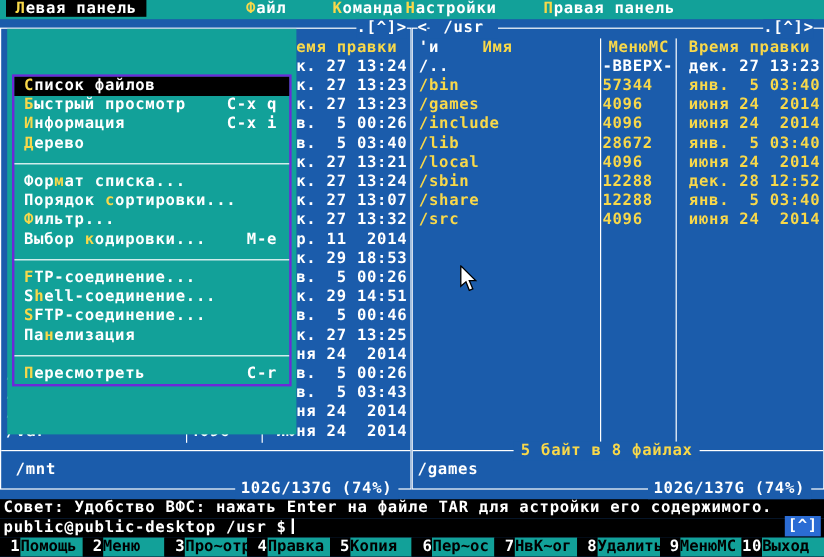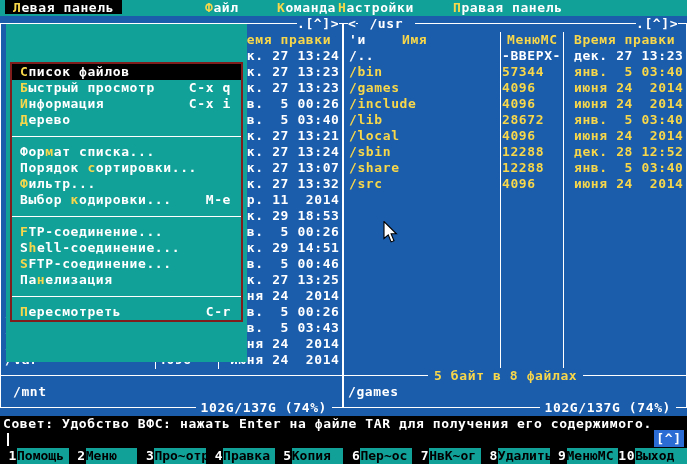--- a/index.html
+++ b/index.html
@@ -29,21 +29,21 @@
   .ftitle{position:absolute;top:-8px;height:16px;background:#1B5CAB;padding:0 3px;}
   .navbtns{position:absolute;top:-8px;height:16px;background:#1B5CAB;}
   .totals{position:absolute;height:16px;background:#1B5CAB;color:#F8D84A;padding:0 6px;}
   .ministatus{position:absolute;height:16px;color:#fff;}
   .disk{position:absolute;height:16px;background:#1B5CAB;padding:0 5px;color:#fff;z-index:2;}
   .yellow{color:#F8D84A;}
   .white{color:#fff;}
   
   .menu{position:absolute;left:6px;top:24px;width:241px;background:#12A199;
         padding:6px 4px 8px 4px;z-index:10;box-sizing:border-box;}
-  .menu-inner{border:2px solid #7f1d1d;}
+  .menu-inner{border:2px solid #6d28d9;}
   .mi{height:16px;line-height:16px;color:#fff;padding:0 8px;position:relative;}
   .mi .hot{color:#F8D84A;}
   .mi.selected{background:#000;}
   .mi .shortcut{position:absolute;right:10px;top:0;}
   .msep{height:16px;position:relative;}
   .msep div{position:absolute;top:8px;left:0;right:0;height:1px;background:#fff;}
   
   .hintline{position:absolute;left:0;top:416px;width:687px;height:16px;background:#000;color:#fff;padding-left:3px;box-sizing:border-box;}
   .cmdline{position:absolute;left:0;top:432px;width:687px;height:16px;background:#000;color:#fff;padding-left:3px;box-sizing:border-box;}
   .caret{display:inline-block;width:2px;height:13px;background:#fff;vertical-align:-2px;margin-left:4px;}
@@ -94,24 +94,24 @@
     <div class="ministatus" style="left:4px;top:360px;">/games</div>
     <div class="disk" style="right:10px;top:376px;">102G/137G (74%)</div>
   </div>
 
   
   <div class="menu">
     <div class="menu-inner" id="dropdown-items"><div class="mi selected"><span></span><span class="hot">С</span><span>писок файлов</span><span class="shortcut"></span></div><div class="mi"><span></span><span class="hot">Б</span><span>ыстрый просмотр</span><span class="shortcut">C-x q</span></div><div class="mi"><span></span><span class="hot">И</span><span>нформация</span><span class="shortcut">C-x i</span></div><div class="mi"><span></span><span class="hot">Д</span><span>ерево</span><span class="shortcut"></span></div><div class="msep"><div></div></div><div class="mi"><span>Фор</span><span class="hot">м</span><span>ат списка...</span><span class="shortcut"></span></div><div class="mi"><span>Порядок </span><span class="hot">с</span><span>ортировки...</span><span class="shortcut"></span></div><div class="mi"><span></span><span class="hot">Ф</span><span>ильтр...</span><span class="shortcut"></span></div><div class="mi"><span>Выбор </span><span class="hot">к</span><span>одировки...</span><span class="shortcut">M-e</span></div><div class="msep"><div></div></div><div class="mi"><span></span><span class="hot">F</span><span>TP-соединение...</span><span class="shortcut"></span></div><div class="mi"><span>S</span><span class="hot">h</span><span>ell-соединение...</span><span class="shortcut"></span></div><div class="mi"><span></span><span class="hot">S</span><span>FTP-соединение...</span><span class="shortcut"></span></div><div class="mi"><span>Па</span><span class="hot">н</span><span>елизация</span><span class="shortcut"></span></div><div class="msep"><div></div></div><div class="mi"><span></span><span class="hot">П</span><span>ересмотреть</span><span class="shortcut">C-r</span></div></div>
   </div>
 
   
-  <div class="hintline">Совет: Удобство ВФС: нажать Enter на файле TAR для получения его содержимого.</div>
+  <div class="hintline">Совет: Удобство ВФС: нажать Enter на файле TAR для астройки его содержимого.</div>
 
   
-  <div class="cmdline"><span class="caret"></span></div>
+  <div class="cmdline"><span>public@public-desktop /usr $</span><span class="caret"></span></div>
   <div class="panels-toggle">[^]</div>
 
   
   <div class="fkeys" id="fkeys"><div class="fkey"><span class="num">1</span><span class="label">Помощь</span></div><div class="fkey"><span class="num">2</span><span class="label">Меню</span></div><div class="fkey"><span class="num">3</span><span class="label">Про~отр</span></div><div class="fkey"><span class="num">4</span><span class="label">Правка</span></div><div class="fkey"><span class="num">5</span><span class="label">Копия</span></div><div class="fkey"><span class="num">6</span><span class="label">Пер~ос</span></div><div class="fkey"><span class="num">7</span><span class="label">НвК~ог</span></div><div class="fkey"><span class="num">8</span><span class="label">Удалить</span></div><div class="fkey"><span class="num">9</span><span class="label">МенюМС</span></div><div class="fkey"><span class="num">10</span><span class="label">Выход</span></div></div>
 
   
   <svg class="mouse" width="15" height="22" viewBox="0 0 15 22">
     <path d="M1,0.5 L1,17.5 L5.3,13.8 L8.1,20.9 L11,19.7 L8.1,12.8 L13.4,12.8 Z" fill="#fff" stroke="#000" stroke-width="1.1"></path>
   </svg>
 

